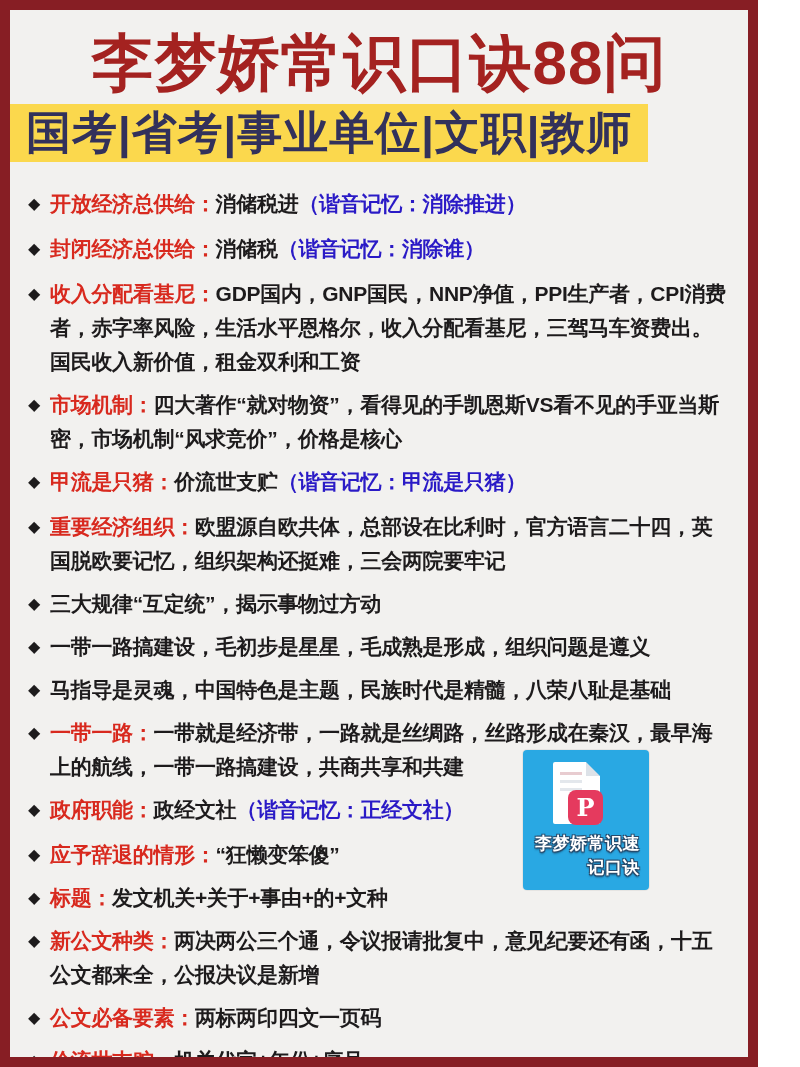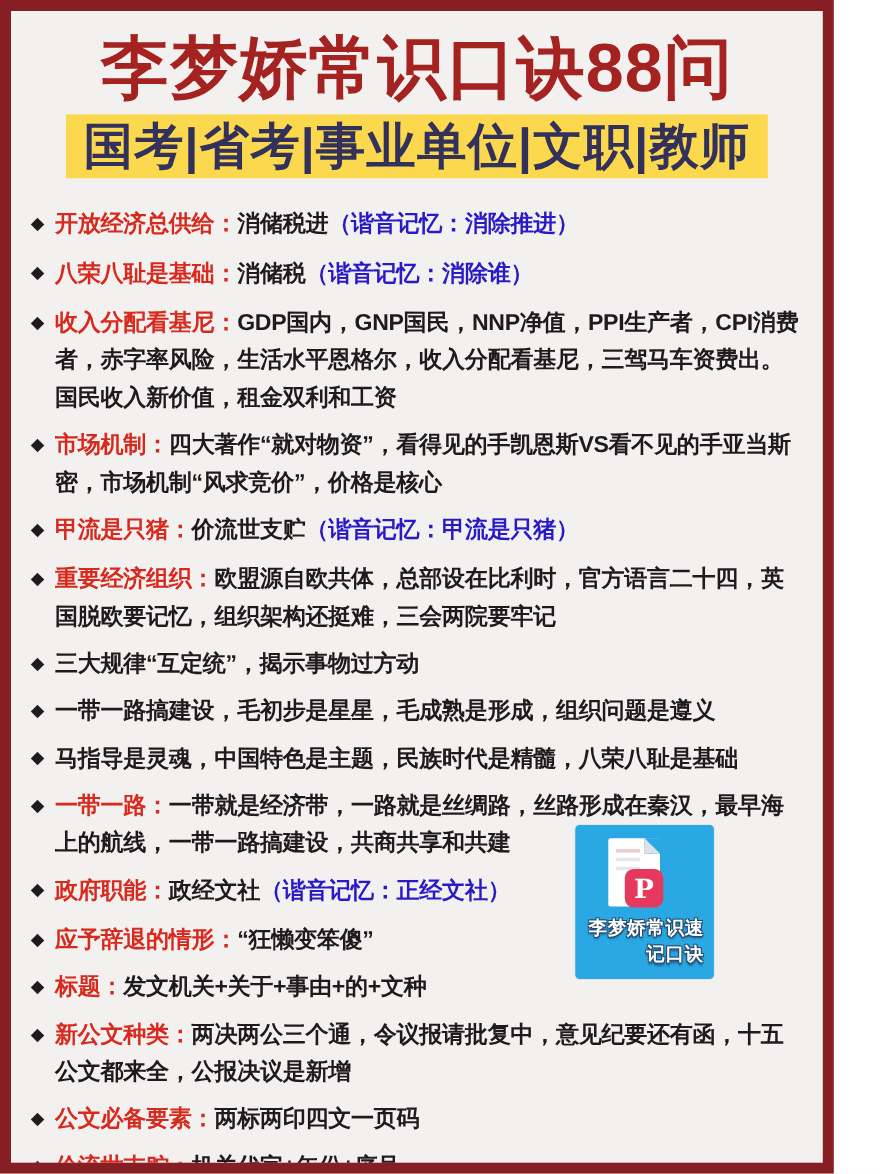--- a/index.html
+++ b/index.html
@@ -18,21 +18,21 @@
   .title {
     margin: 18px 10px 0 10px;
     text-align: center;
     font-size: 62px;
     line-height: 70px;
     font-weight: 900;
     letter-spacing: 1px;
     color: var(--title-red, #a42220);
   }
 
-  .subtitle-row { text-align: center; margin-top: 6px; }
+  .subtitle-row { margin-top: 6px; }
   .subtitle {
     display: inline-block;
     background: var(--sub-bg, #fbd84d);
     color: var(--sub-fg, #32315b);
     font-size: 45px;
     line-height: 52px;
     font-weight: 900;
     padding: 3px 16px;
     letter-spacing: 1px;
   }
@@ -131,21 +131,21 @@
   </div>
 
   <div class="list">
     <div class="item">
       <span class="bullet">◆</span>
       <span class="content"><span class="label">开放经济总供给：</span><span class="text">消储税进</span><span class="note">（谐音记忆：消除推进）</span></span>
     </div>
 
     <div class="item">
       <span class="bullet">◆</span>
-      <span class="content"><span class="label">八荣八耻是基础：</span><span class="text">消储税</span><span class="note">（谐音记忆：消除谁）</span></span>
+      <span class="content"><span class="label">封闭经济总供给：</span><span class="text">消储税</span><span class="note">（谐音记忆：消除谁）</span></span>
     </div>
 
     <div class="item">
       <span class="bullet">◆</span>
       <span class="content"><span class="label">收入分配看基尼：</span><span class="text">GDP国内，GNP国民，NNP净值，PPI生产者，CPI消费者，赤字率风险，生活水平恩格尔，收入分配看基尼，三驾马车资费出。国民收入新价值，租金双利和工资</span></span>
     </div>
 
     <div class="item">
       <span class="bullet">◆</span>
       <span class="content"><span class="label">市场机制：</span><span class="text">四大著作“就对物资”，看得见的手凯恩斯VS看不见的手亚当斯密，市场机制“风求竞价”，价格是核心</span></span>

